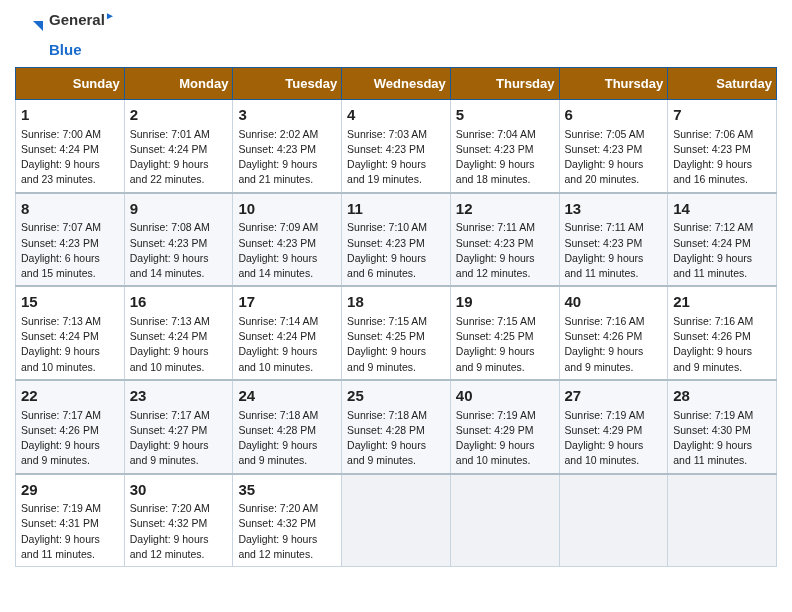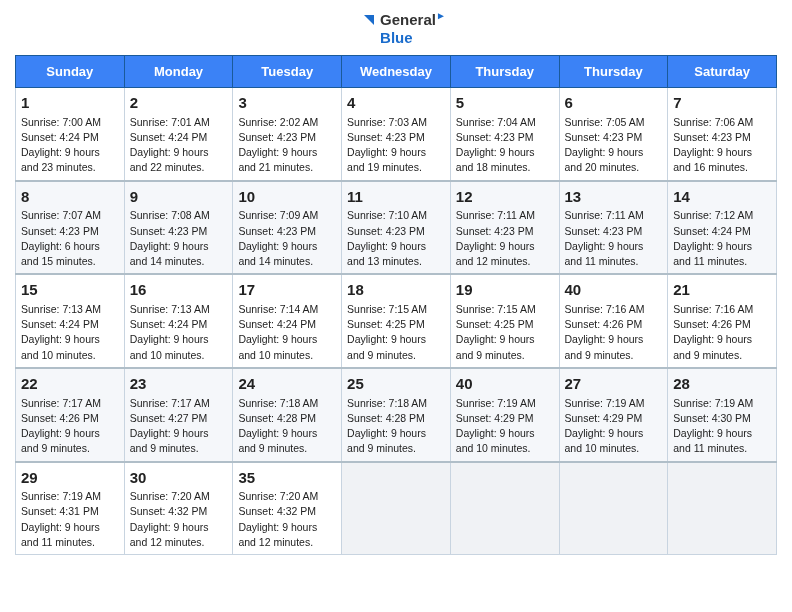--- a/index.html
+++ b/index.html
@@ -5,21 +5,21 @@
     * { box-sizing: border-box; margin: 0; padding: 0; }
     body {
       font-family: Arial, sans-serif;
       background: #fff;
       width: 792px;
       min-height: 612px;
       padding: 10px 15px 15px 15px;
     }
     .header-area {
       display: flex;
-      justify-content: center;
+      justify-content: flex-start;
       align-items: flex-start;
       margin-bottom: 8px;
     }
     .logo {
       display: flex;
       align-items: center;
       gap: 4px;
     }
     .title-area {
       text-align: right;
@@ -33,24 +33,24 @@
     .subtitle {
       font-size: 16px;
       color: #444;
     }
     table {
       width: 100%;
       border-collapse: collapse;
       font-size: 11px;
     }
     thead tr th {
-      background-color: #3b82f6;
+      background-color: #a16207;
       color: #fff;
       padding: 8px 4px;
-      text-align: center;
+      text-align: right;
       font-size: 13px;
       font-weight: bold;
       border: 1px solid #1a5a9a;
     }
     tbody tr {
       background: #fff;
     }
     tbody tr:nth-child(even) {
       background: #f5f7fa;
     }
@@ -82,21 +82,21 @@
 <div class="header-area">
   <div class="logo">
   <div style="display:flex;align-items:center;gap:2px;">
     <svg width="32" height="36" viewBox="0 0 32 36" xmlns="http://www.w3.org/2000/svg">
       <rect x="0" y="0" width="32" height="36" fill="white"></rect>
       <polygon points="18,4 28,14 28,4" fill="#1a6ccc"></polygon>
       <rect x="18" y="4" width="10" height="10" fill="none"></rect>
     </svg>
     <div>
       <div style="font-size:15px;font-weight:bold;color:#333;line-height:1.2;">General<span style="color:#1a6ccc;font-size:13px;vertical-align:super;font-size:10px;">►</span></div>
-      <div style="font-size:15px;font-weight:bold;color:#1a6ccc;line-height:1.2;">Blue</div>
+      <div style="font-size:15px;font-weight:bold;color:#1a6ccc;line-height:1.2;margin-top:12px;">Blue</div>
     </div>
   </div>
 </div>
   <div class="title-area">
     <div class="main-title"></div>
     <div class="subtitle"></div>
   </div>
 </div>
 
 <table>
@@ -118,21 +118,21 @@
         <td><span class="day-number">3</span><span>Sunrise: 2:02 AM</span><br><span>Sunset: 4:23 PM</span><br><span>Daylight: 9 hours and 21 minutes.</span></td>
         <td><span class="day-number">4</span><span>Sunrise: 7:03 AM</span><br><span>Sunset: 4:23 PM</span><br><span>Daylight: 9 hours and 19 minutes.</span></td>
         <td><span class="day-number">5</span><span>Sunrise: 7:04 AM</span><br><span>Sunset: 4:23 PM</span><br><span>Daylight: 9 hours and 18 minutes.</span></td>
         <td><span class="day-number">6</span><span>Sunrise: 7:05 AM</span><br><span>Sunset: 4:23 PM</span><br><span>Daylight: 9 hours and 20 minutes.</span></td>
         <td><span class="day-number">7</span><span>Sunrise: 7:06 AM</span><br><span>Sunset: 4:23 PM</span><br><span>Daylight: 9 hours and 16 minutes.</span></td>
       </tr>
       <tr class="row-group">
         <td><span class="day-number">8</span><span>Sunrise: 7:07 AM</span><br><span>Sunset: 4:23 PM</span><br><span>Daylight: 6 hours and 15 minutes.</span></td>
         <td><span class="day-number">9</span><span>Sunrise: 7:08 AM</span><br><span>Sunset: 4:23 PM</span><br><span>Daylight: 9 hours and 14 minutes.</span></td>
         <td><span class="day-number">10</span><span>Sunrise: 7:09 AM</span><br><span>Sunset: 4:23 PM</span><br><span>Daylight: 9 hours and 14 minutes.</span></td>
-        <td><span class="day-number">11</span><span>Sunrise: 7:10 AM</span><br><span>Sunset: 4:23 PM</span><br><span>Daylight: 9 hours and 13 minutes.</span></td>
+        <td><span class="day-number">11</span><span>Sunrise: 7:10 AM</span><br><span>Sunset: 4:23 PM</span><br><span>Daylight: 9 hours and 6 minutes.</span></td>
         <td><span class="day-number">12</span><span>Sunrise: 7:11 AM</span><br><span>Sunset: 4:23 PM</span><br><span>Daylight: 9 hours and 12 minutes.</span></td>
         <td><span class="day-number">13</span><span>Sunrise: 7:11 AM</span><br><span>Sunset: 4:23 PM</span><br><span>Daylight: 9 hours and 11 minutes.</span></td>
         <td><span class="day-number">14</span><span>Sunrise: 7:12 AM</span><br><span>Sunset: 4:24 PM</span><br><span>Daylight: 9 hours and 11 minutes.</span></td>
       </tr>
       <tr class="row-group">
         <td><span class="day-number">15</span><span>Sunrise: 7:13 AM</span><br><span>Sunset: 4:24 PM</span><br><span>Daylight: 9 hours and 10 minutes.</span></td>
         <td><span class="day-number">16</span><span>Sunrise: 7:13 AM</span><br><span>Sunset: 4:24 PM</span><br><span>Daylight: 9 hours and 10 minutes.</span></td>
         <td><span class="day-number">17</span><span>Sunrise: 7:14 AM</span><br><span>Sunset: 4:24 PM</span><br><span>Daylight: 9 hours and 10 minutes.</span></td>
         <td><span class="day-number">18</span><span>Sunrise: 7:15 AM</span><br><span>Sunset: 4:25 PM</span><br><span>Daylight: 9 hours and 9 minutes.</span></td>
         <td><span class="day-number">19</span><span>Sunrise: 7:15 AM</span><br><span>Sunset: 4:25 PM</span><br><span>Daylight: 9 hours and 9 minutes.</span></td>

